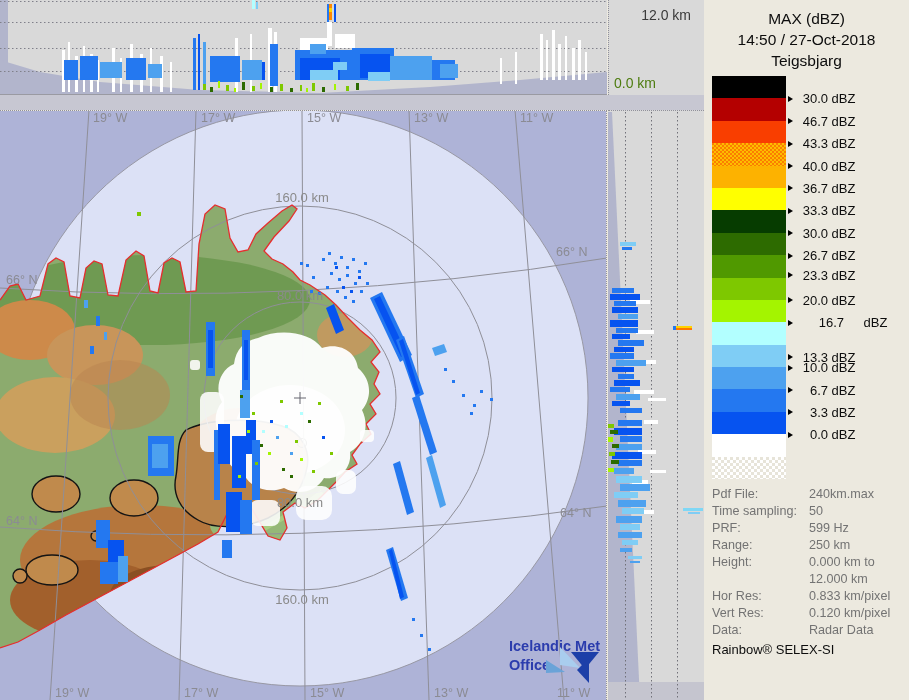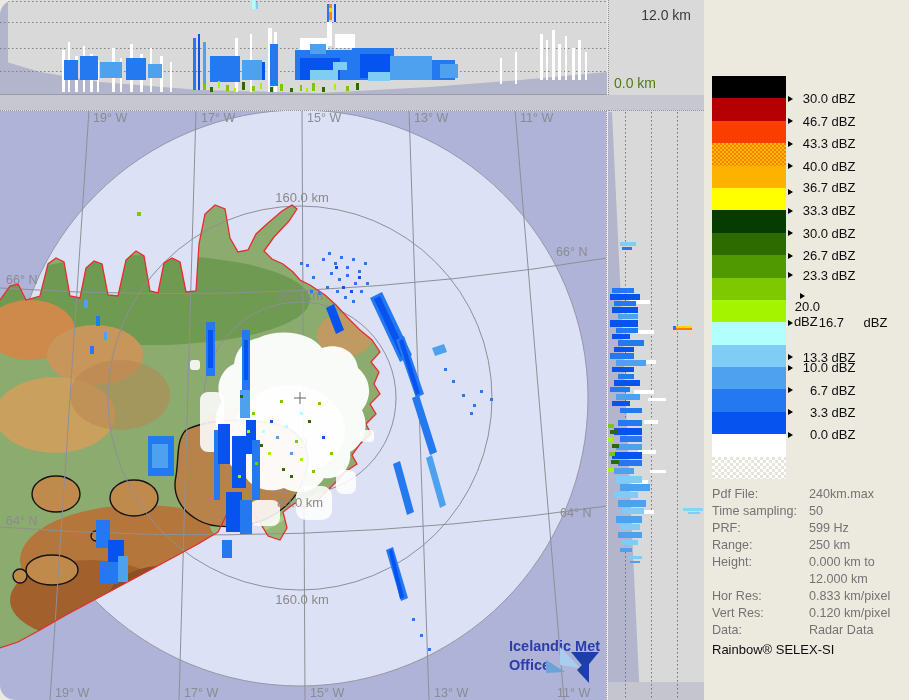--- a/index.html
+++ b/index.html
@@ -1,17 +1,17 @@
 <!DOCTYPE html>
 <html><head>
 <meta charset="utf-8">
 <style>
   html,body{margin:0;padding:0;background:#ece9df;}
   .app{position:relative;width:909px;height:700px;overflow:hidden;
-       font-family:"Liberation Sans",sans-serif;background:#ece9df;border-radius:15px;}
+       font-family:"Liberation Sans",sans-serif;background:#ece9df;}
   .app svg{display:block;font-family:"Liberation Sans",sans-serif;}
 
   
   .top-profile{position:absolute;left:0;top:0;width:607px;height:95px;background:#d9d9d9;}
   .corner{position:absolute;left:608px;top:0;width:96px;height:95px;background:#d9d9d9;
           border-left:1px dotted #90909a;box-sizing:border-box;}
   .h-top{position:absolute;right:13px;top:7px;font-size:14px;color:#3a3a3a;}
   .h-bot{position:absolute;left:5px;bottom:4px;font-size:14px;color:#4d7c0f;}
   .sep-band{position:absolute;left:0;top:95px;width:704px;height:15px;background:#c7c7d2;}
   .map{position:absolute;left:0;top:110px;width:607px;height:590px;
@@ -489,20 +489,25 @@
         <rect x="676" y="326" width="16" height="2" fill="#ffd400"></rect>
         <rect x="676" y="328" width="16" height="2" fill="#ff7800"></rect>
         <rect x="673" y="326" width="3" height="4" fill="#2478f0"></rect>
         <rect x="683" y="508" width="20" height="3" fill="#7fd7f5"></rect>
         <rect x="688" y="512" width="12" height="2" fill="#7fcdf5"></rect>
       </g>
     </svg>
   </div>
 
   <div class="legend">
+    <div class="legend-title">
+      <div>MAX (dBZ)</div>
+      <div>14:50 / 27-Oct-2018</div>
+      <div>Teigsbjarg</div>
+    </div>
     <div class="dbz-swatches">
         <div class="swatch" style="background: rgb(0, 0, 0);"></div>
         <div class="swatch" style="background: rgb(180, 0, 0);"></div>
         <div class="swatch" style="background: rgb(249, 62, 0);"></div>
         <div class="swatch checker-orange"></div>
         <div class="swatch" style="background: rgb(253, 178, 0);"></div>
         <div class="swatch" style="background: rgb(255, 255, 0);"></div>
         <div class="swatch" style="background: rgb(6, 60, 0);"></div>
         <div class="swatch" style="background: rgb(45, 107, 0);"></div>
         <div class="swatch" style="background: rgb(80, 153, 0);"></div>
@@ -530,21 +535,21 @@
         <div class="dbz-label" style="top: 136.6px;">
           <span class="arr"></span>
           <span class="num">43.3</span>
           <span>&nbsp;dBZ</span>
         </div>
         <div class="dbz-label" style="top: 159px;">
           <span class="arr"></span>
           <span class="num">40.0</span>
           <span>&nbsp;dBZ</span>
         </div>
-        <div class="dbz-label" style="top: 181.4px; align-items: flex-end;">
+        <div class="dbz-label" style="top: 181.4px;">
           <span class="arr"></span>
           <span class="num">36.7</span>
           <span>&nbsp;dBZ</span>
         </div>
         <div class="dbz-label" style="top: 203.8px;">
           <span class="arr"></span>
           <span class="num">33.3</span>
           <span>&nbsp;dBZ</span>
         </div>
         <div class="dbz-label" style="top: 226.2px;">
@@ -555,21 +560,21 @@
         <div class="dbz-label" style="top: 248.6px;">
           <span class="arr"></span>
           <span class="num">26.7</span>
           <span>&nbsp;dBZ</span>
         </div>
         <div class="dbz-label" style="top: 268px;">
           <span class="arr"></span>
           <span class="num">23.3</span>
           <span>&nbsp;dBZ</span>
         </div>
-        <div class="dbz-label" style="top: 293.4px; flex-direction: column;">
+        <div class="dbz-label" style="top: 293.4px;">
           <span class="arr"></span>
           <span class="num">20.0</span>
           <span>&nbsp;dBZ</span>
         </div>
         <div class="dbz-label" style="top: 315.8px; gap: 16px;">
           <span class="arr"></span>
           <span class="num">16.7</span>
           <span>&nbsp;dBZ</span>
         </div>
         <div class="dbz-label" style="top: 338.2px; margin-top: 12px;">

